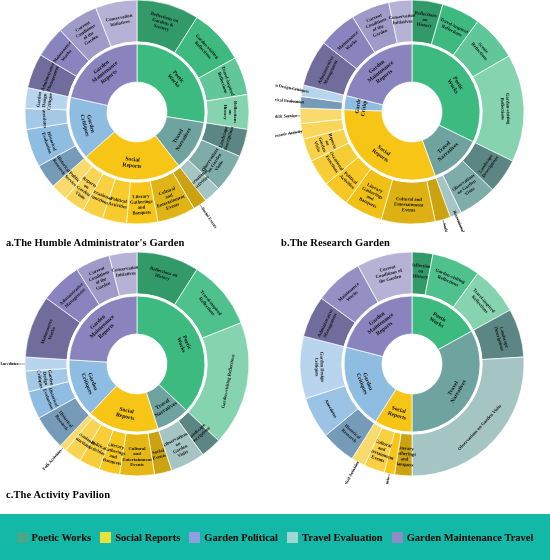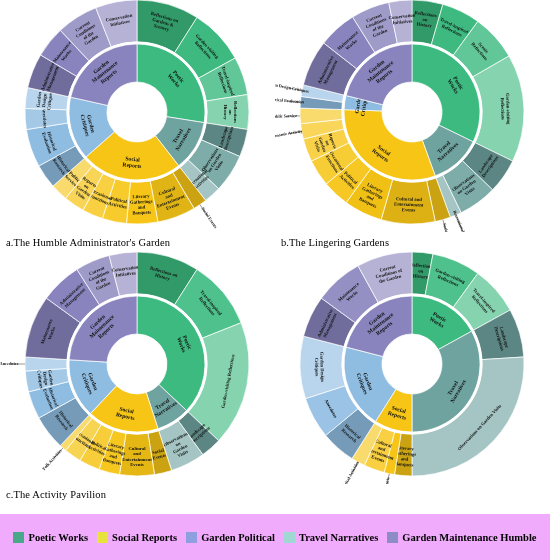--- a/index.html
+++ b/index.html
@@ -16,21 +16,21 @@
     grid-template-rows:252px 252px;
     width:550px;
   }
   .cell{position:relative;}
   .chartbox{position:absolute;left:0;top:0;width:275px;height:232px;}
   .caption{
     position:absolute;
     left:6px;
     bottom:4px;
     font-size:10.5px;
-    font-weight:normal;
+    font-weight:bold;
     color:#000;
     letter-spacing:.1px;
     white-space:nowrap;
     font-family:"Liberation Serif", serif;
   }
   svg{display:block;}
   .slice{stroke:#ffffff;stroke-width:.7;}
   .ringgap{fill:none;stroke:#ffffff;stroke-width:2.2;}
   .lbl{
     font-family:"Liberation Serif", serif;
@@ -42,21 +42,21 @@
   }
   .lead{stroke:#333;stroke-width:.5;fill:none;}
   .legend{
     position:absolute;
     left:0;bottom:0;
     width:550px;height:46px;
     display:flex;
     align-items:center;
     justify-content:center;
     gap:9px;
-    background:#f0abfc;
+    background:#14b8a6;
   }
   .lg-item{display:flex;align-items:center;gap:4px;}
   .lg-sw{width:11px;height:11px;display:inline-block;}
   .lg-tx{font-size:10.5px;font-weight:bold;color:#000;font-family:"Liberation Serif", serif;white-space:nowrap;}
 </style>
 </head>
 <body>
 
 <div class="grid">
   <div class="cell">
@@ -353,21 +353,21 @@
             <text x="0" y="8.100000000000001" class="lbl" font-size="4.7">Garden</text>
           </g>
           <path d="M113.71389062841091 2.447468717813777A112 112 0 0 1 136.99999999999997 0L137 41.8A70.2 70.2 0 0 0 122.40459930459326 43.33403842848685Z" fill="#b5b2d5" class="slice"></path>
           <g transform="translate(127.27885291610815,19.509463730750582) rotate(354)">
             <text x="0" y="-2.7" class="lbl" font-size="4.7">Conservation</text>
             <text x="0" y="2.7" class="lbl" font-size="4.7">Initiatives</text>
           </g>
           <circle cx="137" cy="112" r="69.1" class="ringgap"></circle>
         </svg>
       </div>
-    <div class="caption">b.The Lingering Gardens</div>
+    <div class="caption">b.The Research Garden</div>
   </div>
   <div class="cell">
     <div class="chartbox" id="chart-c">
         <svg width="275" height="232" viewBox="0 0 275 232">
           <path d="M137 44A68 68 0 0 1 186.569866664656 158.54920320315085L158.86905882264233 132.53641317786065A30 30 0 0 0 137 82Z" fill="#3dba80" class="slice"></path>
           <g transform="translate(183.80548590988303,91.7454575776262) rotate(66.60000000000001)">
             <text x="0" y="-3.1" class="lbl" font-size="5.6">Poetic</text>
             <text x="0" y="3.1" class="lbl" font-size="5.6">Works</text>
           </g>
           <path d="M186.569866664656 158.54920320315085A68 68 0 0 1 158.0131556174964 176.67184310807045L146.27050983124843 140.5316954888546A30 30 0 0 0 158.86905882264233 132.53641317786065Z" fill="#6fa3a0" class="slice"></path>
@@ -621,19 +621,19 @@
     <div class="lg-item">
       <span class="lg-sw" style="background: rgb(232, 227, 60);"></span>
       <span class="lg-tx">Social Reports</span>
     </div>
     <div class="lg-item">
       <span class="lg-sw" style="background: rgb(142, 159, 224);"></span>
       <span class="lg-tx">Garden Political</span>
     </div>
     <div class="lg-item">
       <span class="lg-sw" style="background: rgb(159, 215, 210);"></span>
-      <span class="lg-tx">Travel Narratives</span>
+      <span class="lg-tx">Travel Evaluation</span>
     </div>
     <div class="lg-item">
       <span class="lg-sw" style="background: rgb(142, 140, 196);"></span>
-      <span class="lg-tx">Garden Maintenance Humble</span>
+      <span class="lg-tx">Garden Maintenance Travel</span>
     </div>
   </div>
 
 </body></html>

